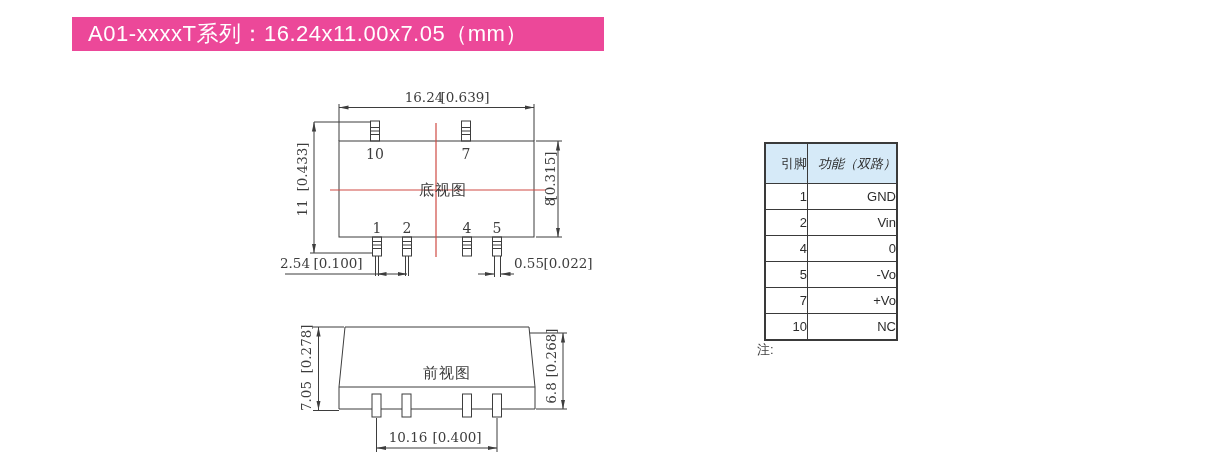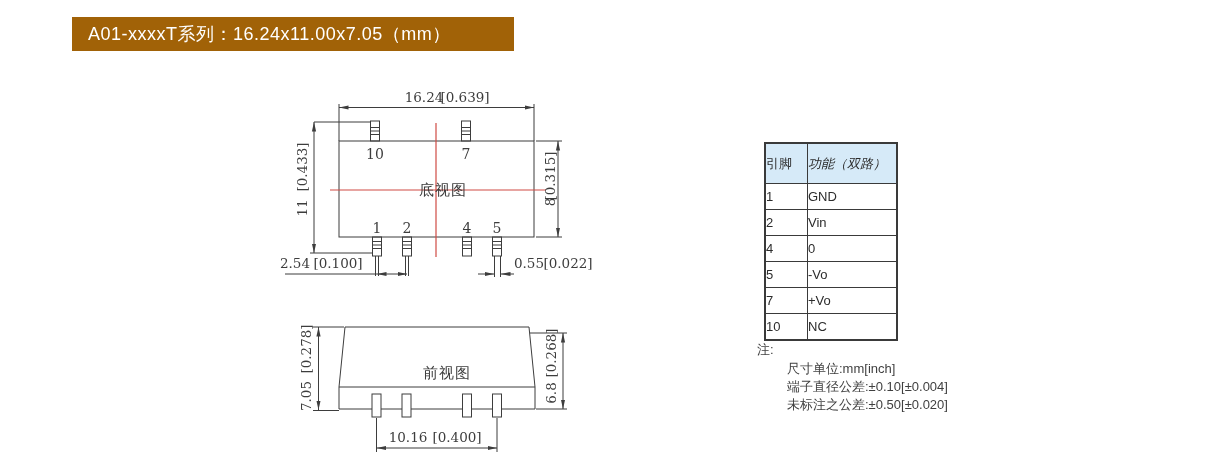--- a/index.html
+++ b/index.html
@@ -1,27 +1,27 @@
 <!DOCTYPE html>
 <html><head>
 <meta charset="utf-8">
 <style>
   html,body{margin:0;padding:0;background:#fff;}
   .page{position:relative;width:1215px;height:468px;background:#ffffff;overflow:hidden;
         font-family:"Liberation Sans",sans-serif;}
-  .banner{position:absolute;left:72px;top:17px;width:442px;height:34px;background:#a16207;
-          color:#ffffff;font-size:18px;line-height:34px;padding-left:16px;box-sizing:border-box;
+  .banner{position:absolute;left:72px;top:17px;width:532px;height:34px;background:#ec4899;
+          color:#ffffff;font-size:22px;line-height:34px;padding-left:16px;box-sizing:border-box;
           letter-spacing:.5px;}
   svg text{fill:#3d3d3d;font-family:"DejaVu Serif","Liberation Serif",serif;}
   .dimtxt{font-size:13.5px;}
   .pinnum{font-size:14px;}
   .viewlbl{font-size:15px;letter-spacing:1px;}
   .pintable{position:absolute;left:764px;top:142px;border-collapse:collapse;
             font-size:13px;color:#2c2c2c;table-layout:fixed;border:2px solid #3a3a3a;}
-  .pintable th,.pintable td{border:1px solid #3a3a3a;text-align:left;padding:0;}
+  .pintable th,.pintable td{border:1px solid #3a3a3a;text-align:right;padding:0;}
   .pintable th{background:#d6eaf8;font-weight:normal;height:39px;}
   .pintable td{height:25px;background:#fff;}
   .col-pin{width:41px;}
   .col-fn{width:88px;font-style:italic;}
   .notes{position:absolute;left:757px;top:341px;font-size:13px;color:#3f3f3f;}
   .notes .nlines{margin-left:30px;margin-top:1px;line-height:18px;}
 </style>
 </head>
 <body>
 
@@ -214,20 +214,15 @@
       </tr>
       <tr>
         <td>10</td>
         <td>NC</td>
       </tr>
     </tbody>
   </table>
 
   <div class="notes">
     <div>注:</div>
-    <div class="nlines">
-      <div>尺寸单位:mm[inch]</div>
-      <div>端子直径公差:±0.10[±0.004]</div>
-      <div>未标注之公差:±0.50[±0.020]</div>
-    </div>
   </div>
 
 </div>
 
 </body></html>

